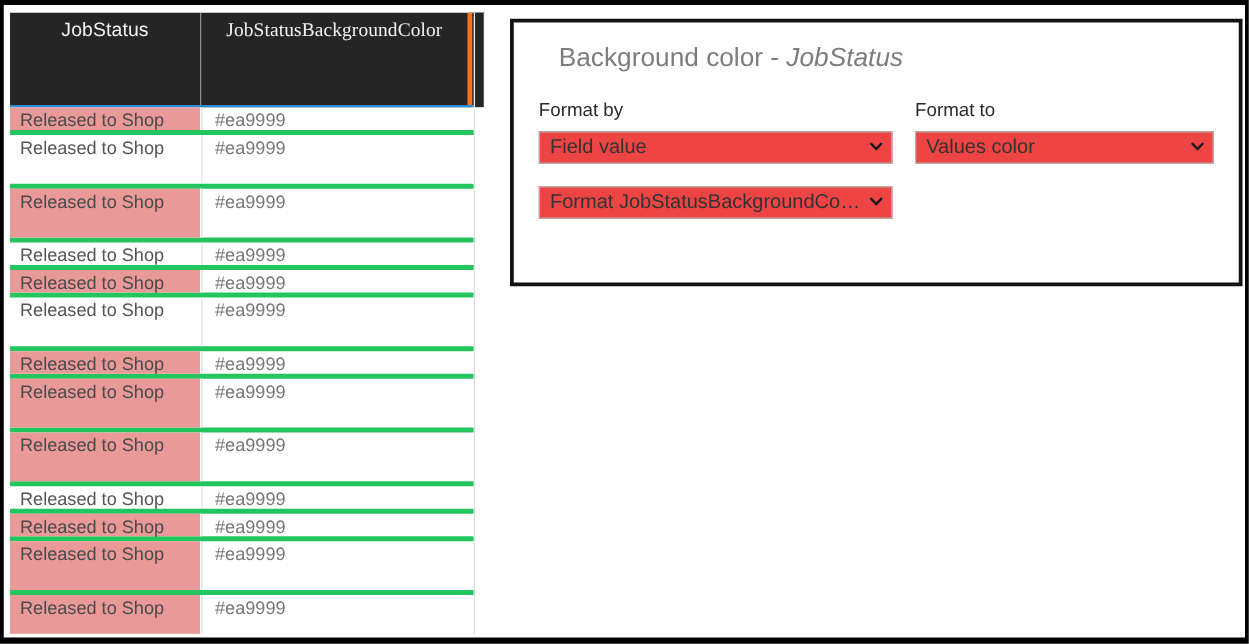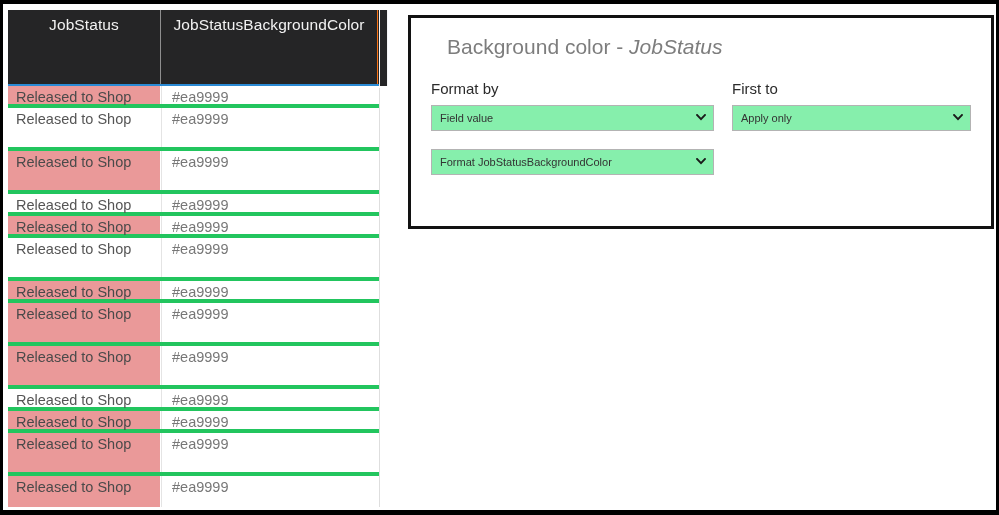--- a/index.html
+++ b/index.html
@@ -51,21 +51,22 @@
     box-sizing: border-box;
     font-family: "Liberation Sans", sans-serif;
     letter-spacing: 0.1px;
   }
   .th-jobstatus {
     width: 153px;
     border-right: 1px solid #8f8f8f;
   }
   .th-bgcolor {
     width: 217px;
-    border-right: 1px solid #f97316;
+    border-right: 4px solid #f97316;
+    font-family: Liberation Serif, serif;
   }
   .th-scroll-gap {
     flex: 1;
     background: #252526;
   }
   #header-scrollbar {
     position: absolute;
     right: 0px;
     top: 0;
     width: 9px;
@@ -179,22 +180,22 @@
   }
   .select-wrap {
     position: relative;
     height: 26px;
   }
   .fake-select {
     width: 100%;
     height: 26px;
     box-sizing: border-box;
     border: 1px solid #b3b3b3;
-    background: #86efac;
-    font-size: 11px;
+    background: #ef4444;
+    font-size: 16px;
     color: #333333;
     font-family: "Liberation Sans", sans-serif;
     padding: 0 24px 0 8px;
     line-height: 24px;
     white-space: nowrap;
     overflow: hidden;
     text-overflow: ellipsis;
     cursor: default;
   }
   .chevron {
@@ -306,23 +307,23 @@
             <div class="fake-select">Field value</div>
             <span class="chevron">
               <svg viewBox="0 0 10 7" width="10" height="7" aria-hidden="true">
                 <path d="M1 1 L5 5.2 L9 1" stroke="#1a1a1a" stroke-width="1.9" fill="none" stroke-linecap="square"></path>
               </svg>
             </span>
           </div>
         </div>
 
         <div class="field-group">
-          <span class="field-label">First to</span>
+          <span class="field-label">Format to</span>
           <div class="select-wrap">
-            <div class="fake-select">Apply only</div>
+            <div class="fake-select">Values color</div>
             <span class="chevron">
               <svg viewBox="0 0 10 7" width="10" height="7" aria-hidden="true">
                 <path d="M1 1 L5 5.2 L9 1" stroke="#1a1a1a" stroke-width="1.9" fill="none" stroke-linecap="square"></path>
               </svg>
             </span>
           </div>
         </div>
 
         <div class="field-group">
           <div class="select-wrap">

